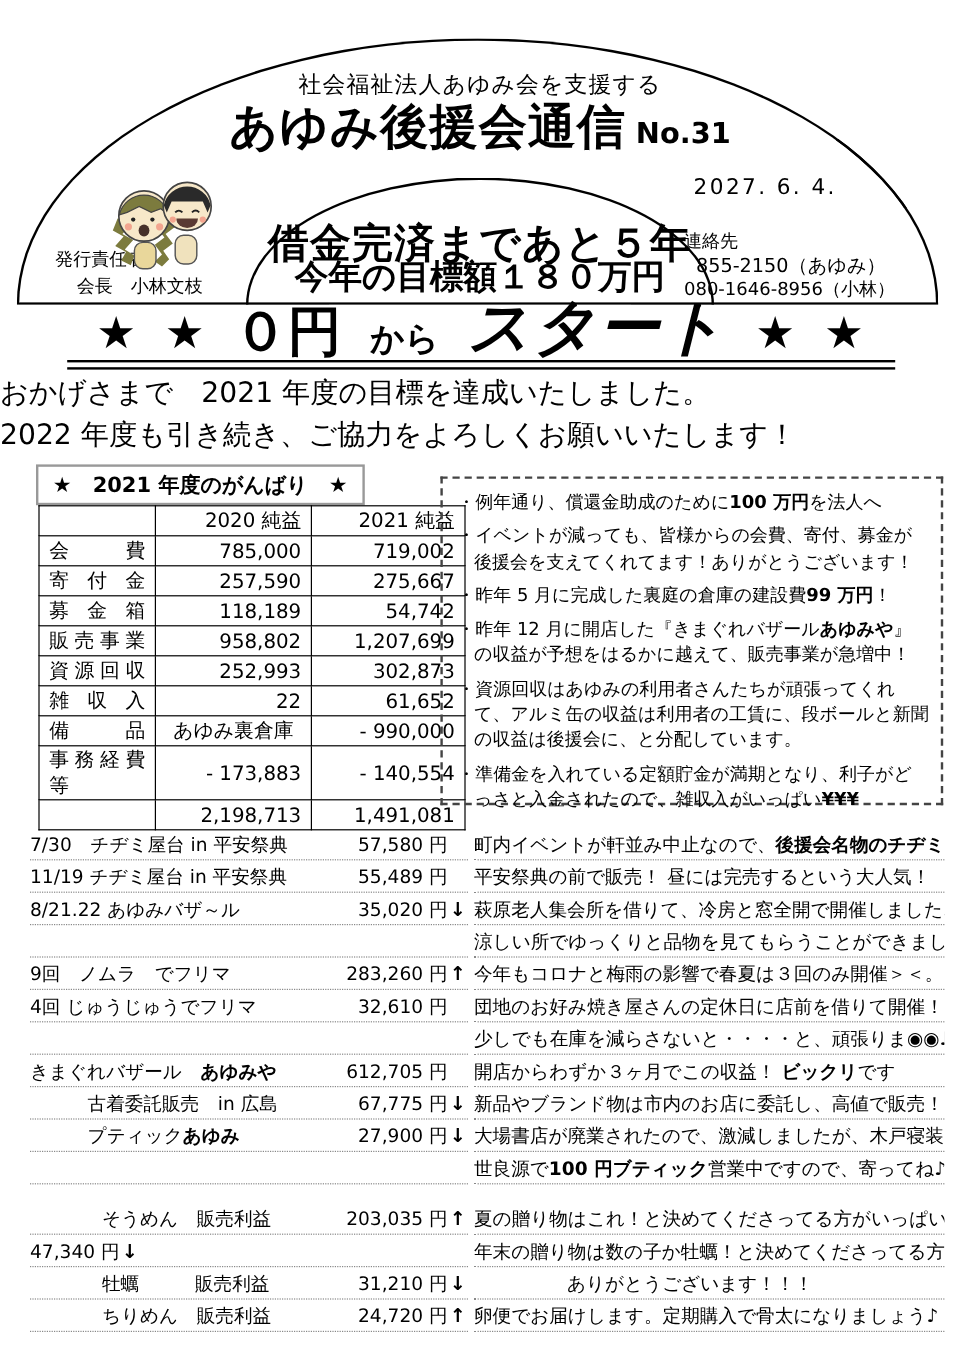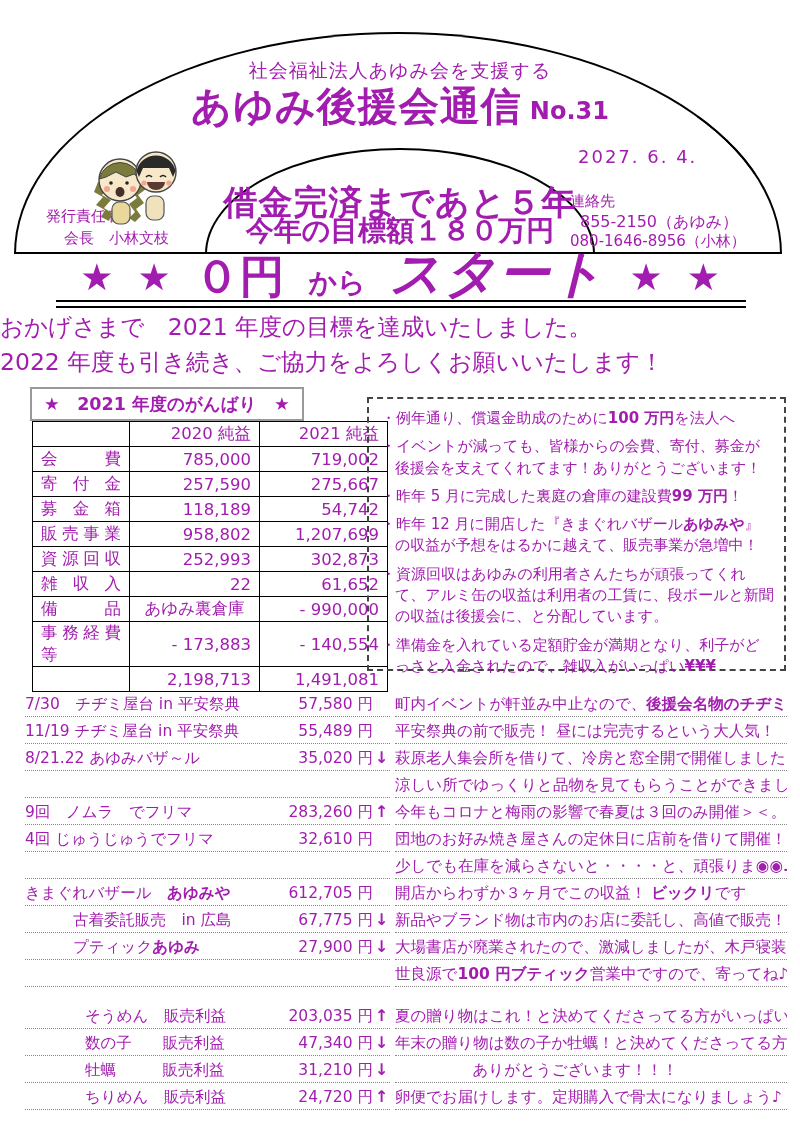--- a/index.html
+++ b/index.html
@@ -1,17 +1,17 @@
 <!DOCTYPE html>
 <html><head>
 <meta charset="utf-8">
 <style>
   html,body{margin:0;padding:0;background:#fff;}
   #page{position:relative;width:800px;height:1131px;background:#fff;overflow:hidden;
-        font-family:"DejaVu Sans",sans-serif;color:#a21caf;}
+        font-family:"DejaVu Sans",sans-serif;color:#000000;}
   
   .arc-outer{position:absolute;left:14px;top:32px;width:768px;height:222px;
     border:2.5px solid #000;border-radius:384px 384px 0 0 / 222px 222px 0 0;box-sizing:border-box;}
   .arc-inner{position:absolute;left:205px;top:148px;width:390px;height:106px;
     border:2px solid #000;border-bottom:none;border-radius:195px 195px 0 0 / 106px 106px 0 0;box-sizing:border-box;}
   .support-line{position:absolute;top:58px;left:0;width:100%;text-align:center;font-size:19px;letter-spacing:1px;}
   .title-line{position:absolute;top:86px;left:0;width:100%;display:flex;justify-content:center;align-items:flex-end;gap:8px;}
   .title-main{font-size:40px;font-weight:bold;letter-spacing:1px;line-height:1;}
   .title-no{font-size:24px;font-weight:bold;line-height:1.2;}
   .date-line{position:absolute;top:146px;left:578px;font-size:18px;letter-spacing:2px;}
@@ -293,21 +293,20 @@
       <div class="ev-row gap">
         <div class="ev-left">
           <span class="ev-name ind2">そうめん　販売利益</span>
           <span class="ev-amt">203,035 円</span>
           <span class="ev-arrow">↑</span>
         </div>
         <div class="ev-right">夏の贈り物はこれ！と決めてくださってる方がいっぱい！</div>
       </div>
       <div class="ev-row">
         <div class="ev-left">
-          <span class="ev-name ind2">数の子　　販売利益</span>
           <span class="ev-amt">47,340 円</span>
           <span class="ev-arrow">↓</span>
         </div>
         <div class="ev-right">年末の贈り物は数の子か牡蠣！と決めてくださってる方</div>
       </div>
       <div class="ev-row">
         <div class="ev-left">
           <span class="ev-name ind2">牡蠣　　　販売利益</span>
           <span class="ev-amt">31,210 円</span>
           <span class="ev-arrow">↓</span>

